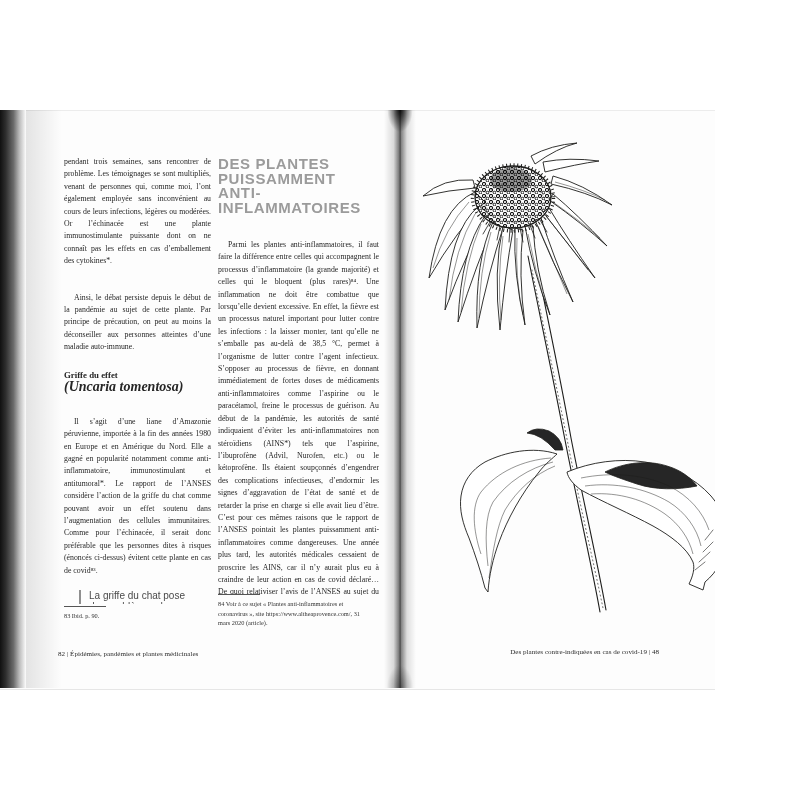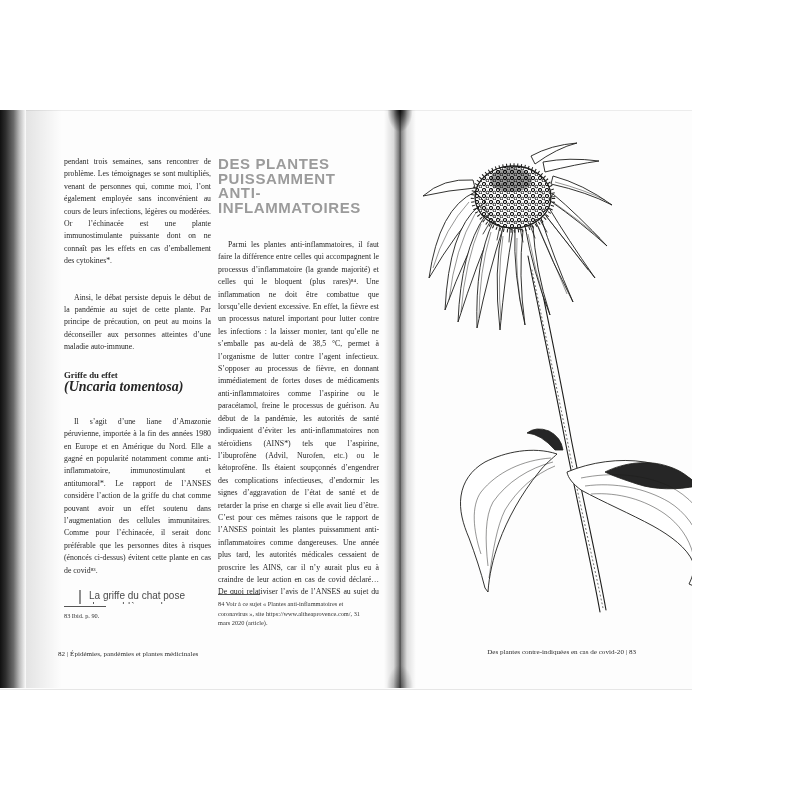--- a/index.html
+++ b/index.html
@@ -1,17 +1,17 @@
 <!DOCTYPE html>
 <html lang="fr"><head>
 <meta charset="utf-8">
 <style>
   html,body{margin:0;padding:0;background:#ffffff;}
   #canvas{position:relative;width:692px;height:800px;background:#ffffff;overflow:hidden;
-          font-family:"Liberation Serif",serif;color:#262626;}
+          font-family:"Liberation Serif",serif;color:#262626;padding-left:23px;}
   
   .page-area{position:absolute;left:0;top:110px;width:800px;height:578px;background:#fdfdfd;
              border-top:1px solid #ececec;border-bottom:1px solid #e6e6e6;}
   .edge-left{position:absolute;left:0;top:110px;width:26px;height:578px;
              background:linear-gradient(to right,#101010 0%,#2e2e2e 22%,#6b6b6b 52%,#b9b9b9 74%,#efefef 95%,#fdfdfd 100%);}
   .edge-right{position:absolute;left:782px;top:113px;width:18px;height:574px;
               background:
                repeating-linear-gradient(to bottom, rgba(40,40,40,.35) 0 1px, rgba(0,0,0,0) 1px 3px),
                linear-gradient(to right,#fbfbfb 0%,#e2e2e2 35%,#a8a8a8 70%,#5c5c5c 92%,#3a3a3a 100%);}
   .left-page-curve{position:absolute;left:26px;top:110px;width:36px;height:578px;
@@ -171,14 +171,14 @@
       <path class="vein" d="M186,384 C214,382 240,390 260,404 C274,414 284,428 288,444"></path>
       <g class="ink" stroke-width="0.6">
         <path d="M300,430 L308,420"></path>
           <path d="M298,442 L308,432"></path>
           <path d="M294,452 L305,442"></path>
           <path d="M290,460 L300,452"></path>
       </g>
     </g>
   </svg>
 
-  <div id="footer-right" class="footer">Des plantes contre-indiquées en cas de covid-20 | 83</div>
+  <div id="footer-right" class="footer">Des plantes contre-indiquées en cas de covid-19 | 48</div>
 </div>
 
 </body></html>

